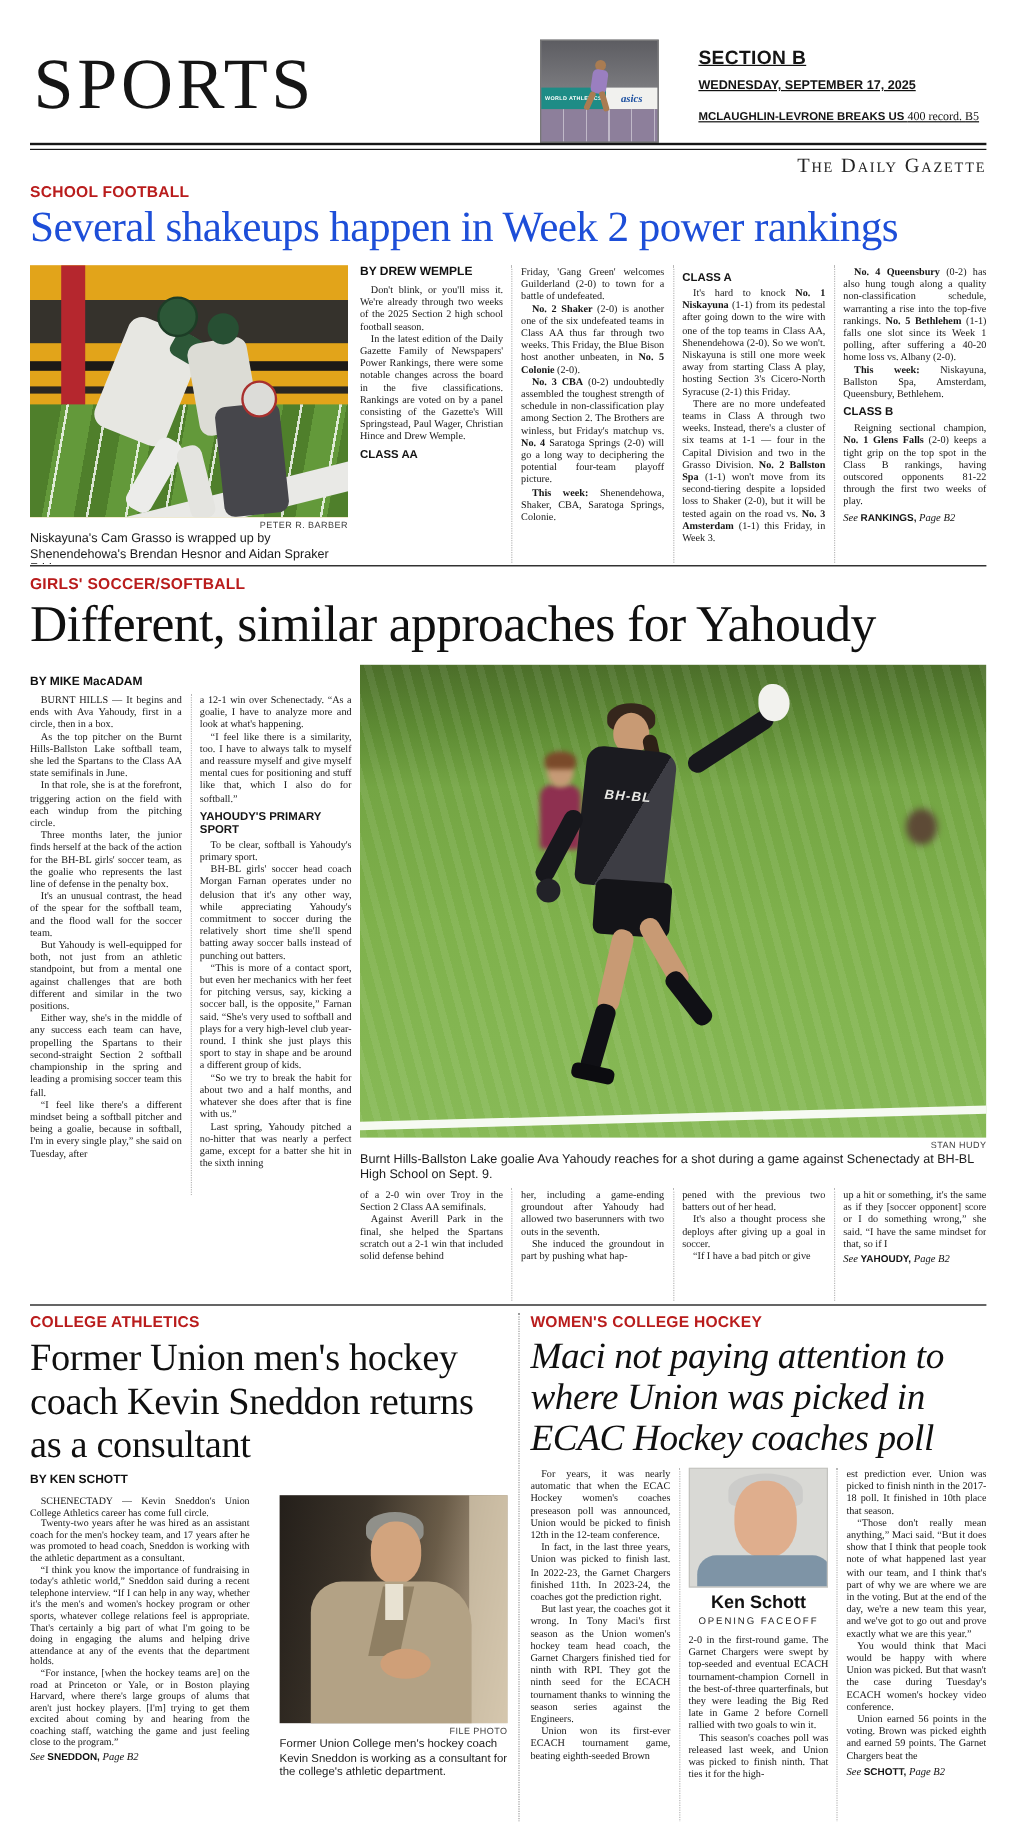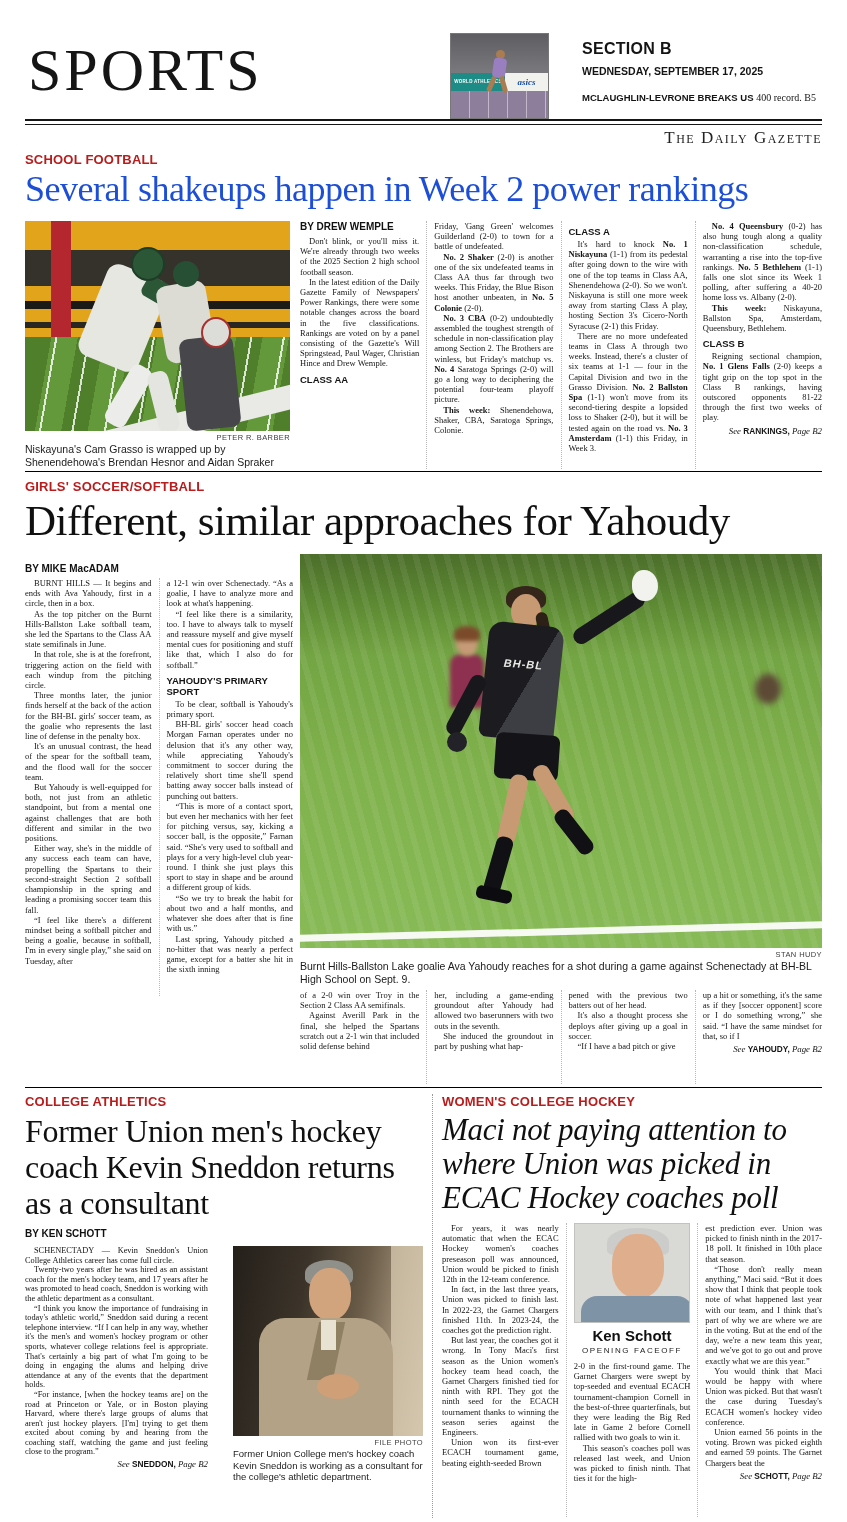--- a/index.html
+++ b/index.html
@@ -15,38 +15,38 @@
   .rp-wa{flex:1.25;background:#1e8c86;color:#fff;font:bold 4.5px "Liberation Sans",sans-serif;
         display:flex;align-items:center;justify-content:center;letter-spacing:.3px;}
   .rp-asics{flex:1;background:#f1f1ee;color:#1b4fa0;font:italic bold 9px "Liberation Serif",serif;
         display:flex;align-items:center;justify-content:center;}
   .rp-track{position:absolute;left:0;right:0;top:68%;bottom:0;background:#8d7f9b;
         background-image:repeating-linear-gradient(90deg,transparent 0 18px,rgba(255,255,255,.45) 18px 19px);}
   .rp-head{position:absolute;left:45px;top:16px;width:9px;height:9px;border-radius:50%;background:#a97c52;}
   .rp-body{position:absolute;left:42px;top:24px;width:13px;height:20px;border-radius:4px;background:#9a7fc0;transform:rotate(8deg);}
   .rp-leg1{position:absolute;left:38px;top:42px;width:5px;height:16px;border-radius:2px;background:#a97c52;transform:rotate(24deg);}
   .rp-leg2{position:absolute;left:50px;top:42px;width:5px;height:17px;border-radius:2px;background:#a97c52;transform:rotate(-16deg);}
-  .header-info{position:absolute;left:582px;top:40px;width:240px;}
+  .header-info{position:absolute;left:582px;top:40px;width:240px;text-decoration:underline;}
   .section-label{font:900 16px "Liberation Sans",sans-serif;letter-spacing:.3px;color:#141414;}
   .date-label{font:bold 10.5px "Liberation Sans",sans-serif;margin-top:7px;color:#141414;}
   .teaser{margin-top:15px;font-size:10px;color:#141414;}
   .teaser .b{font-family:"Liberation Sans",sans-serif;font-weight:bold;font-size:9.5px;}
   .double-rule{position:absolute;left:25px;width:797px;top:119px;height:3px;
         border-top:2px solid #161616;border-bottom:1px solid #161616;}
   .paper-name{position:absolute;right:25px;top:128px;font-family:"Liberation Serif",serif;
         font-variant:small-caps;font-size:17px;letter-spacing:1.5px;color:#222;}
   
   .kicker{font:bold 13px "Liberation Sans",sans-serif;letter-spacing:.2px;color:#b91c1c;}
   .byline{font:bold 10px "Liberation Sans",sans-serif;margin:0 0 4px 0;color:#101010;}
   .bodytext{font-size:8.5px;line-height:10.2px;text-align:justify;color:#151515;}
   .bodytext p{margin:0;}
   .para{text-indent:9px;}
   .cont{text-indent:0;}
   .head{font:bold 9.5px/11px "Liberation Sans",sans-serif;margin:5px 0 2px 0 !important;text-indent:0;text-align:left;}
-  .see{text-align:right;margin-top:3px !important;font-size:8.8px;}
+  .see{text-align:left;margin-top:3px !important;font-size:8.8px;}
   .b{font-weight:bold;}
   .i{font-style:italic;}
   .see .b{font-family:"Liberation Sans",sans-serif;font-size:8.3px;}
   .credit{text-align:right;font:7.5px "Liberation Sans",sans-serif;letter-spacing:.4px;color:#3c3c3c;margin-top:2px;}
   .cap{font:10.5px/12.5px "Liberation Sans",sans-serif;color:#1b1b1b;margin-top:1px;}
   .cols{display:flex;}
   .col{flex:1;min-width:0;}
   .col + .col{border-left:1px dotted #b8b8b8;margin-left:7px;padding-left:7px;}
   .rule{position:absolute;left:25px;width:797px;border-top:1px solid #000;}
   

